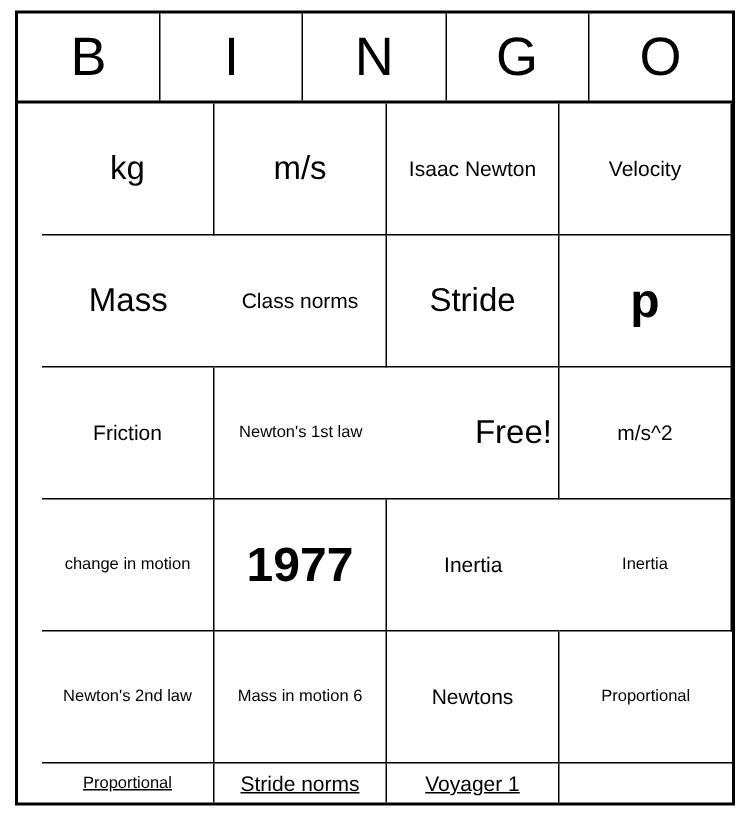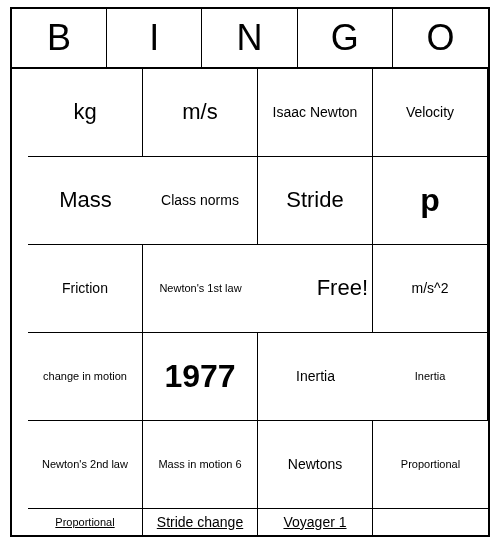--- a/index.html
+++ b/index.html
@@ -140,19 +140,19 @@
       <div class="bingo-cell">
         <span>Newtons</span>
       </div>
       <div class="bingo-cell cell-small">
         <span>Proportional</span>
       </div>
       <div class="bingo-cell cell-small">
         <span>Proportional</span>
       </div>
       <div class="bingo-cell">
-        <span>Stride change</span>
+        <span>Stride norms</span>
       </div>
       <div class="bingo-cell">
         <span>Voyager 1</span>
       </div>
     </div>
 </div>
 
 </body></html>

